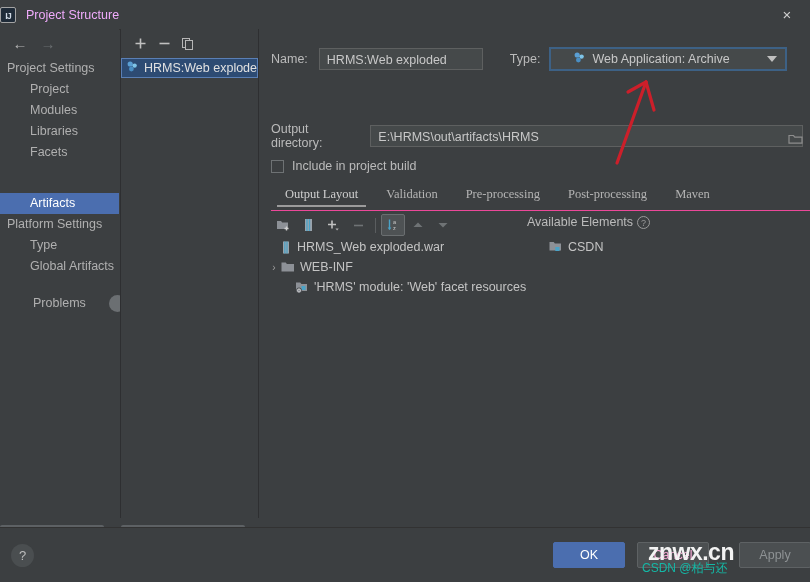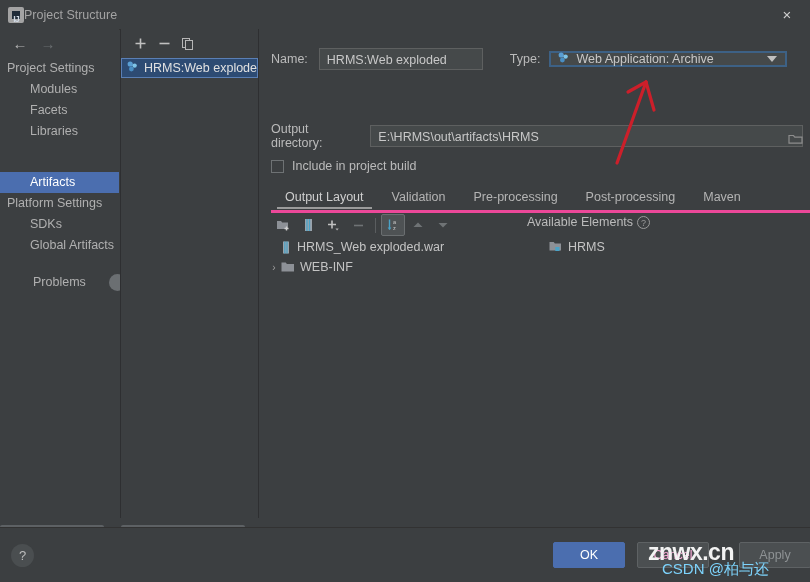--- a/index.html
+++ b/index.html
@@ -29,36 +29,36 @@
     position: absolute;
     left: 0; top: 0;
     width: 810px; height: 29px;
     background: #3c3f41;
     border-bottom: 1px solid #323232;
     display: flex;
     align-items: center;
   }
   .title-icon {
     width: 16px; height: 16px;
-    margin-left: 8px;
-    border: 4px solid #a3a3a3;
+    border: 1px solid #a3a3a3;
     border-radius: 2px;
     background: #1f2b38;
     color: #cfd8e3;
     font-size: 9px;
     font-weight: bold;
     line-height: 16px;
     text-align: center;
     letter-spacing: -1px;
     font-family: "Liberation Sans", sans-serif;
     box-sizing: border-box;
   }
   .title-text {
-    font-size: 12.5px;
-    color: #a3a3a3;
+    margin-left: 10px;
+    font-size: 12.5px;
+    color: #f0abfc;
   }
   .title-close {
     position: absolute;
     right: 0; top: 0;
     width: 46px; height: 29px;
     display: flex;
     align-items: center;
     justify-content: center;
     color: #cfcfcf;
     font-size: 15px;
@@ -191,27 +191,27 @@
     white-space: nowrap;
     overflow: hidden;
   }
   #name-input { width: 164px; margin-left: 11px; }
 
   .type-label { margin-left: 27px; }
   .combo {
     position: relative;
     margin-left: 9px;
     width: 238px;
-    height: 16px;
+    height: 24px;
     background: #45494a;
     border: 2px solid #3d6185;
     box-sizing: border-box;
     display: flex;
     align-items: center;
-    padding-left: 6px;
+    padding-left: 22px;
     font-size: 12.5px;
     color: #c8c8c8;
   }
   .combo .artifact-glyph { margin-right: 6px; }
   .combo .caret {
     position: absolute;
     right: 8px; top: 50%;
     transform: translateY(-50%);
     width: 0; height: 0;
     border-left: 5px solid transparent;
@@ -252,22 +252,23 @@
   }
   .cb-label { font-size: 12.5px; color: #bbbbbb; }
 
   
   .tabs {
     position: absolute;
     left: 12px; top: 158px;
     width: 540px;
     height: 23px;
     display: flex;
-    align-items: center;
-    border-bottom: 3px solid #ec4899;
+    align-items: flex-start;
+    border-bottom: 1px solid #ec4899;
+    font-family: Liberation Serif, serif;
   }
   .tab {
     padding: 0 14px 4px 14px;
     font-size: 12.5px;
     color: #b4b4b4;
     position: relative;
   }
   .tab.active { color: #cfcfcf; }
   .tab.active::after {
     content: "";
@@ -443,23 +444,22 @@
     left: 648px; top: 539px;
     font-size: 23px;
     font-weight: bold;
     color: #f2f2f2;
     letter-spacing: -0.5px;
     font-family: "Liberation Sans", sans-serif;
   }
   .wm-sub {
     position: absolute;
     left: 642px; top: 560px;
-    font-size: 15px;
-    color: #7dd3fc;
-    margin-left: 20px;
+    font-size: 12px;
+    color: #14b8a6;
   }
 
   
   .annot {
     position: absolute;
     left: 0; top: 0;
     width: 810px; height: 582px;
     pointer-events: none;
   }
 
@@ -484,27 +484,28 @@
     <div class="title-close">×</div>
   </div>
 
   <div class="leftnav">
     <div class="navbtns">
       <div class="navarrow">←</div>
       <div class="navarrow disabled">→</div>
     </div>
 
     <div class="nav-group">Project Settings</div>
+    <div class="nav-item">Project</div>
     <div class="nav-item">Modules</div>
+    <div class="nav-item">Libraries</div>
     <div class="nav-item">Facets</div>
-    <div class="nav-item">Libraries</div>
     <div class="nav-item selected">Artifacts</div>
 
     <div class="nav-group">Platform Settings</div>
-    <div class="nav-item">SDKs</div>
+    <div class="nav-item">Type</div>
     <div class="nav-item">Global Artifacts</div>
 
     <div class="nav-spacer"></div>
     <div class="problems-row">
       <span>Problems</span>
       <span class="problems-badge"></span>
     </div>
   </div>
 
   <div class="artifactpanel">
@@ -644,31 +645,42 @@
       </div>
       <div class="tree-row">
         <span class="arrow">›</span>
         <span class="ico">
           <svg width="14" height="12" viewBox="0 0 14 12">
             <path d="M0.5 1.5h4.2l1.2 1.5H13V10.5H0.5z" fill="#8d9197"></path>
           </svg>
         </span>
         <span>WEB-INF</span>
       </div>
+      <div class="tree-row indent-2">
+        <span class="ico">
+          <svg width="14" height="13" viewBox="0 0 14 13">
+            <path d="M1 1.5h4.2l1.2 1.4H12V10H1z" fill="#8d9197"></path>
+            <rect x="6.5" y="5" width="4" height="4" fill="#4aa3c7"></rect>
+            <circle cx="4" cy="9.5" r="2.6" fill="#8d9197" stroke="#3c3f41" stroke-width="0.8"></circle>
+            <circle cx="4" cy="9.5" r="1.5" fill="none" stroke="#d0d0d0" stroke-width="0.8"></circle>
+          </svg>
+        </span>
+        <span>'HRMS' module: 'Web' facet resources</span>
+      </div>
     </div>
 
     <div class="tree-right">
       <div class="tree-row">
         <span class="ico">
           <svg width="14" height="12" viewBox="0 0 14 12">
             <path d="M0.5 1h4.2l1.2 1.4H12V9.5H0.5z" fill="#8d9197"></path>
             <rect x="6.3" y="6" width="4.2" height="4" fill="#4aa3c7"></rect>
           </svg>
         </span>
-        <span>HRMS</span>
+        <span>CSDN</span>
       </div>
     </div>
 
     <div class="show-content-row">
       <span class="checkbox"></span>
       <span class="cb-label">Show content of elements</span>
       <span class="dots-btn">...</span>
     </div>
   </div>
 

